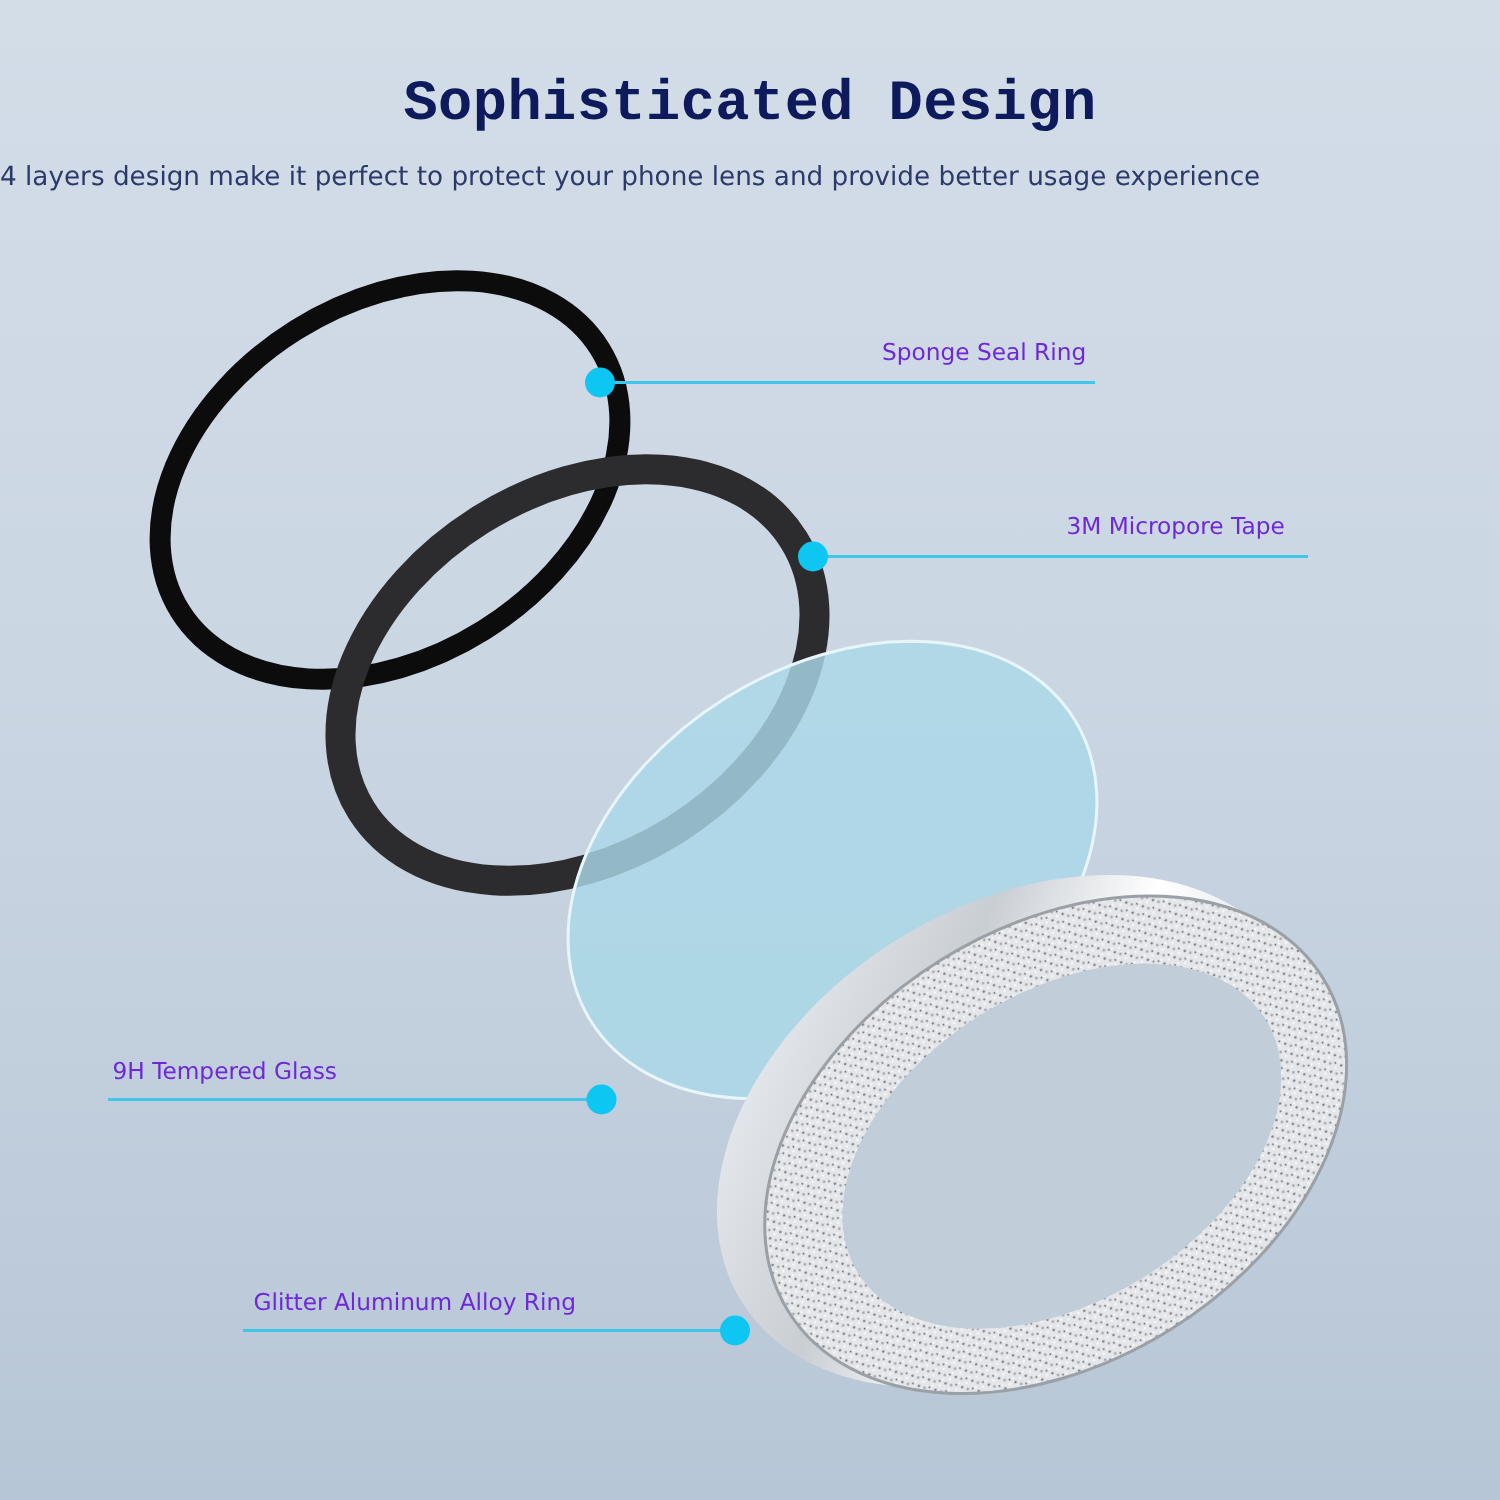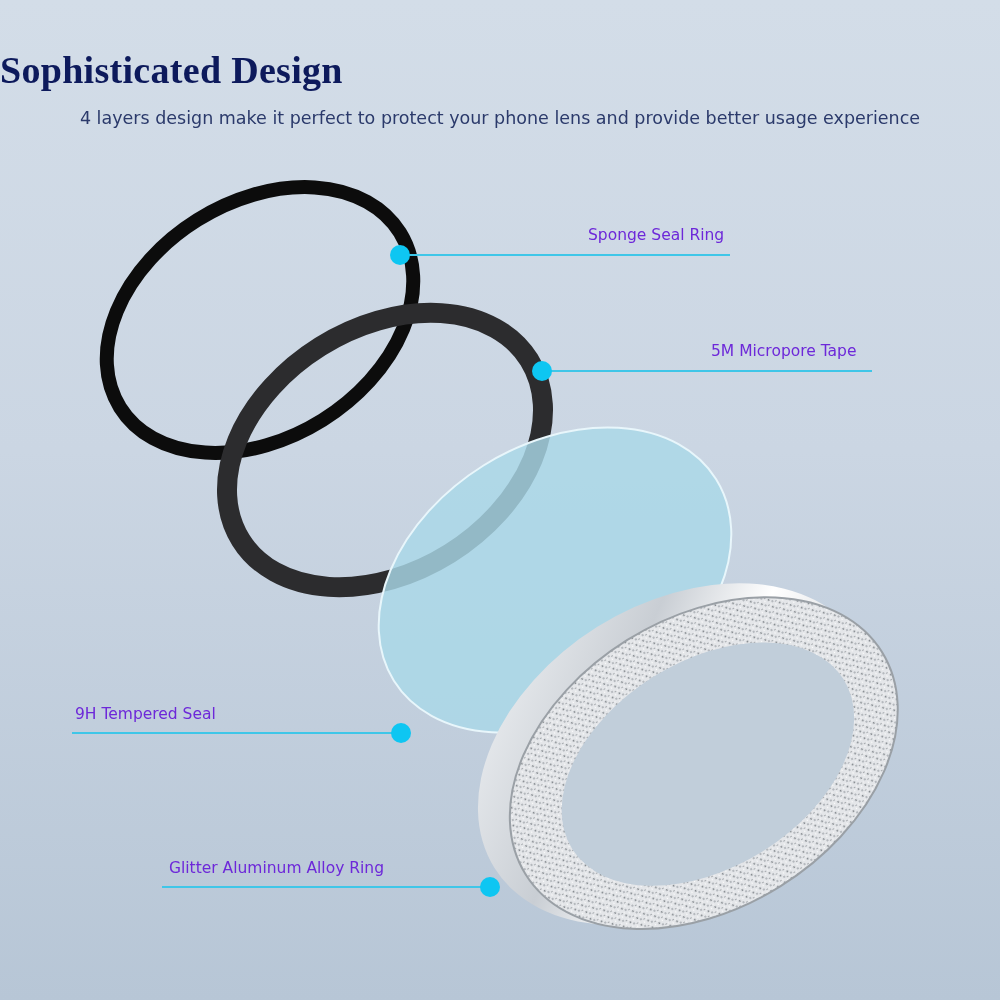--- a/index.html
+++ b/index.html
@@ -2,26 +2,26 @@
 <html><head>
   <meta charset="utf-8">
   <style>
     html, body { margin: 0; padding: 0; }
     body {
       width: 1000px; height: 1000px; overflow: hidden; position: relative;
       background: linear-gradient(180deg, #d3dde8 0%, #cbd6e3 45%, #b7c6d6 100%);
       font-family: "DejaVu Sans", sans-serif;
     }
     .title {
-      position: absolute; left: 0; right: 0; top: 48px; text-align: left;
-      font-family: Liberation Serif, serif; font-weight: bold;
+      position: absolute; left: 0; right: 0; top: 48px; text-align: center;
+      font-family: Liberation Mono, monospace; font-weight: bold;
       font-size: 38px; color: #0d1a5c; letter-spacing: 0.3px;
     }
     .subtitle {
-      position: absolute; left: 0; right: 0; top: 108px; text-align: center;
+      position: absolute; left: 0; right: 0; top: 108px; 
       font-size: 17.5px; color: #2b3a6b;
     }
     .art { position: absolute; left: 0; top: 0; width: 1000px; height: 1000px; }
     .label {
       position: absolute; font-size: 15.5px; color: #6d28d9; white-space: nowrap;
     }
     .callout-line { position: absolute; height: 2px; background: #3fc6e8; }
     .dot {
       position: absolute; width: 20px; height: 20px; border-radius: 50%;
       background: #0ec6f2; margin-left: -10px; margin-top: -10px;
@@ -67,23 +67,23 @@
     <ellipse cx="682" cy="748" rx="215" ry="150" fill="url(#silver)"></ellipse>
     <ellipse cx="700" cy="770" rx="210" ry="145" fill="url(#glitter)" stroke="#9aa0a6" stroke-width="2"></ellipse>
     <ellipse cx="703" cy="773" rx="160" ry="103" fill="#c1ceda"></ellipse>
   </g>
 </svg>
 
 <div class="label" style="left:588px; top:226px;">Sponge Seal Ring</div>
 <div class="callout-line" style="left:400px; top:254px; width:330px;"></div>
 <div class="dot" style="left:400px; top:255px;"></div>
 
-<div class="label" style="left:711px; top:342px;">5M Micropore Tape</div>
+<div class="label" style="left:711px; top:342px;">3M Micropore Tape</div>
 <div class="callout-line" style="left:542px; top:370px; width:330px;"></div>
 <div class="dot" style="left:542px; top:371px;"></div>
 
-<div class="label" style="left:75px; top:705px;">9H Tempered Seal</div>
+<div class="label" style="left:75px; top:705px;">9H Tempered Glass</div>
 <div class="callout-line" style="left:72px; top:732px; width:330px;"></div>
 <div class="dot" style="left:401px; top:733px;"></div>
 
 <div class="label" style="left:169px; top:859px;">Glitter Aluminum Alloy Ring</div>
 <div class="callout-line" style="left:162px; top:886px; width:330px;"></div>
 <div class="dot" style="left:490px; top:887px;"></div>
 
 </body></html>

